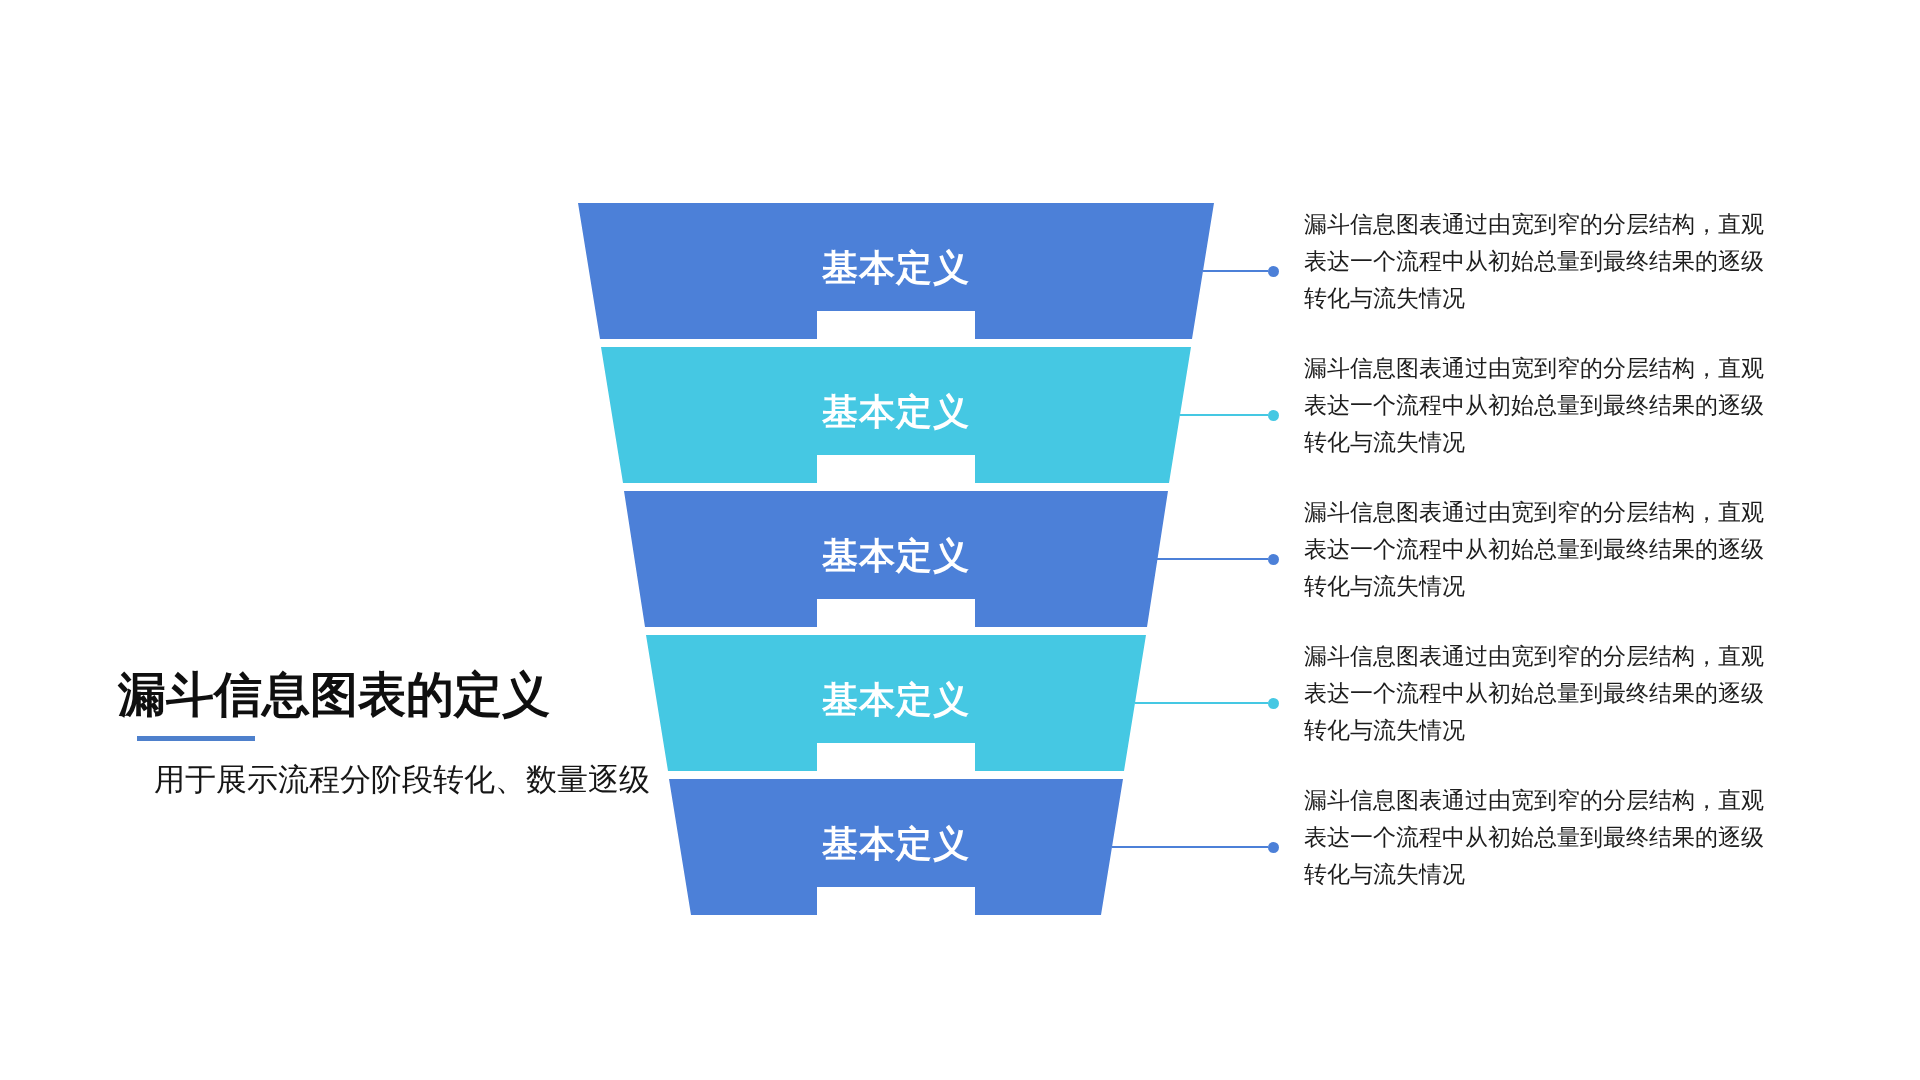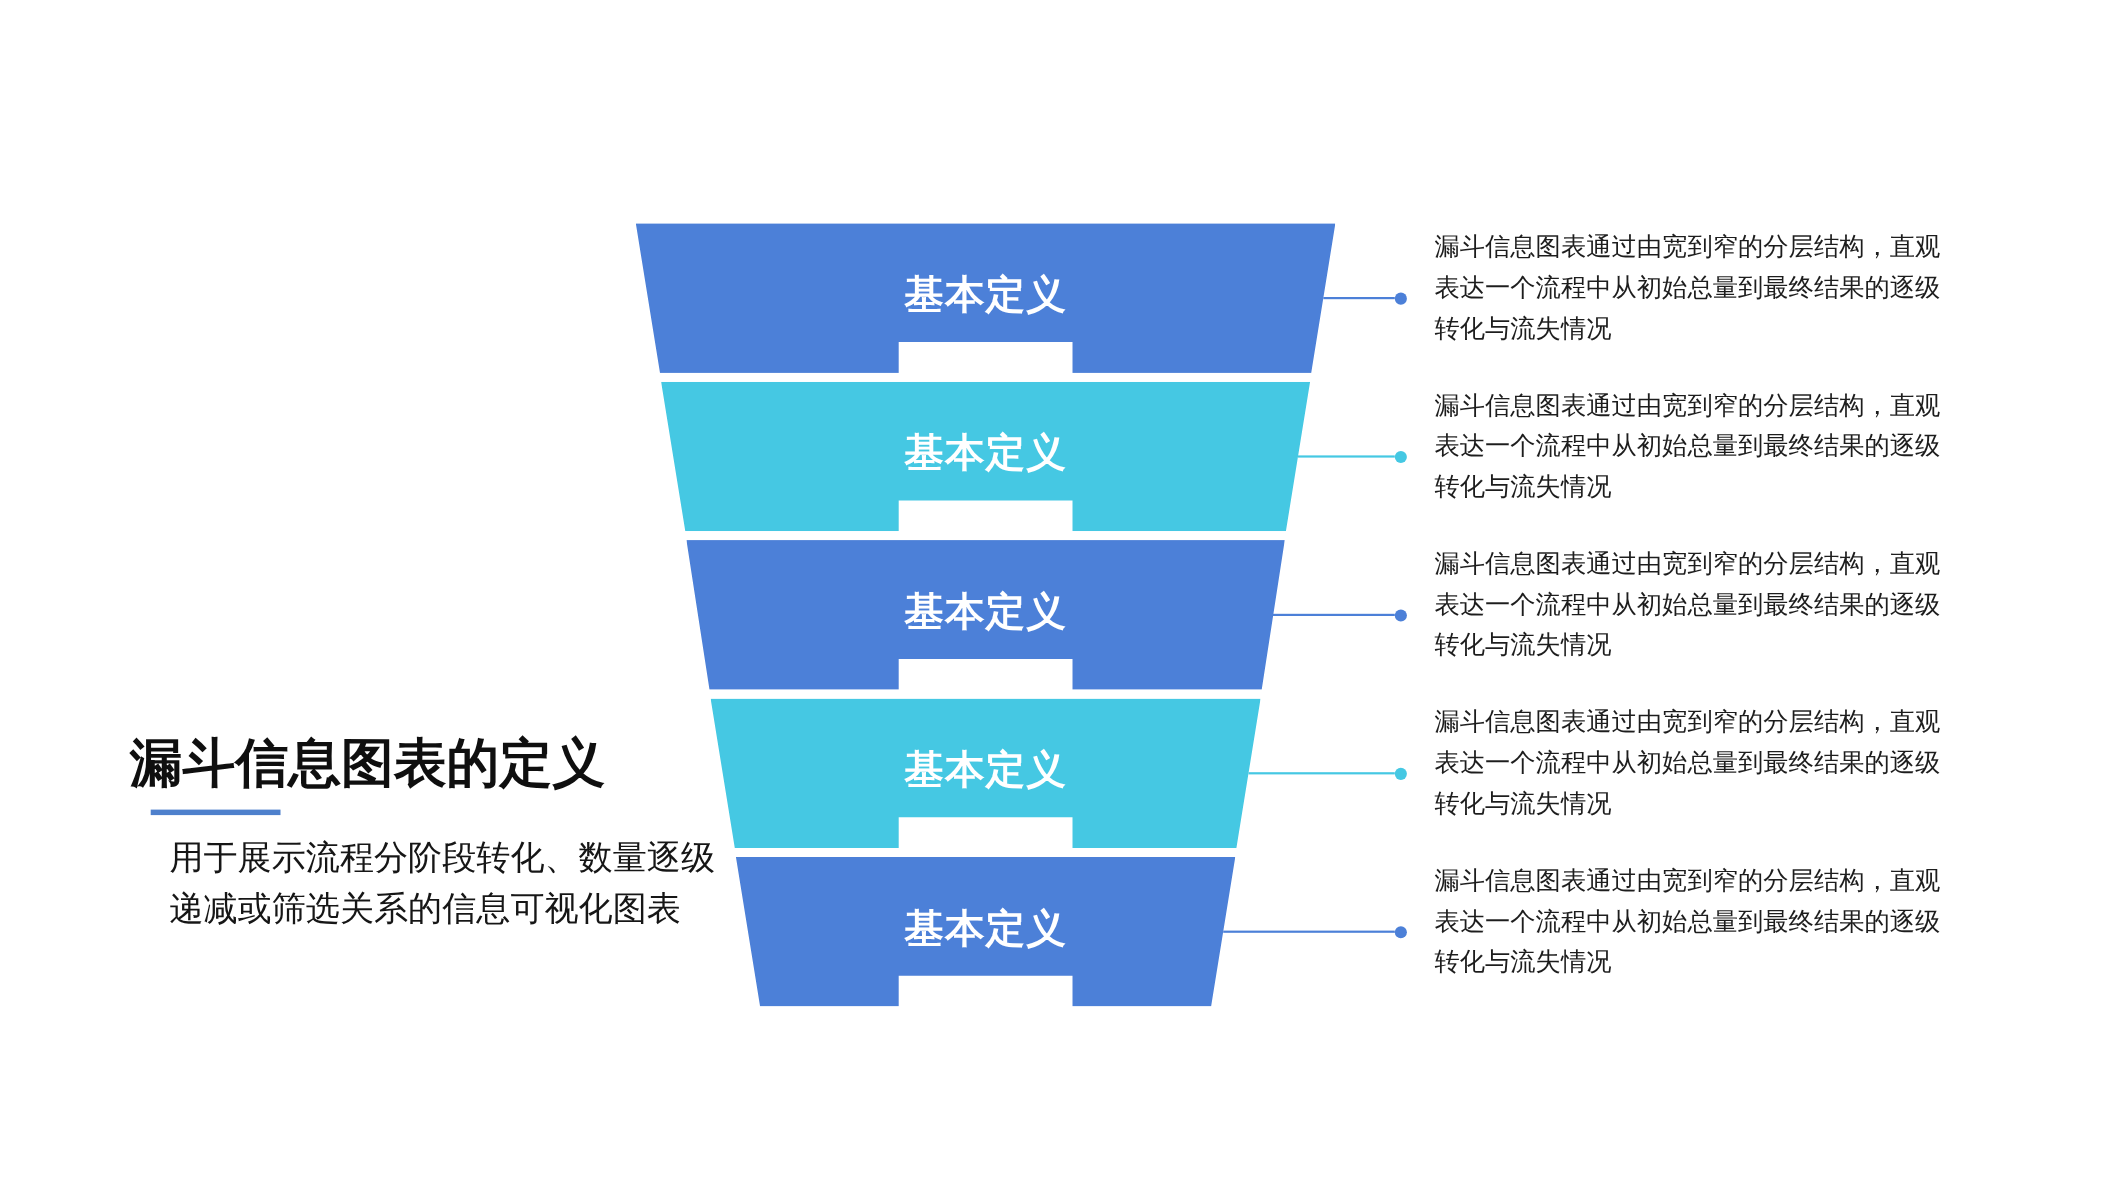--- a/index.html
+++ b/index.html
@@ -48,21 +48,20 @@
 </style>
 </head>
 <body>
 
 <div class="slide">
 
   <h1 class="page-title">漏斗信息图表的定义</h1>
   <div class="title-underline"></div>
   <div class="page-subtitle">
     <div>用于展示流程分阶段转化、数量逐级</div>
-    <div>递减或筛选关系的信息可视化图表</div>
   </div>
 
   <div class="funnel">
     <div class="layer layer-1 blue">
       <div class="layer-label">基本定义</div>
     </div>
     <div class="layer layer-2 cyan">
       <div class="layer-label">基本定义</div>
     </div>
     <div class="layer layer-3 blue">

